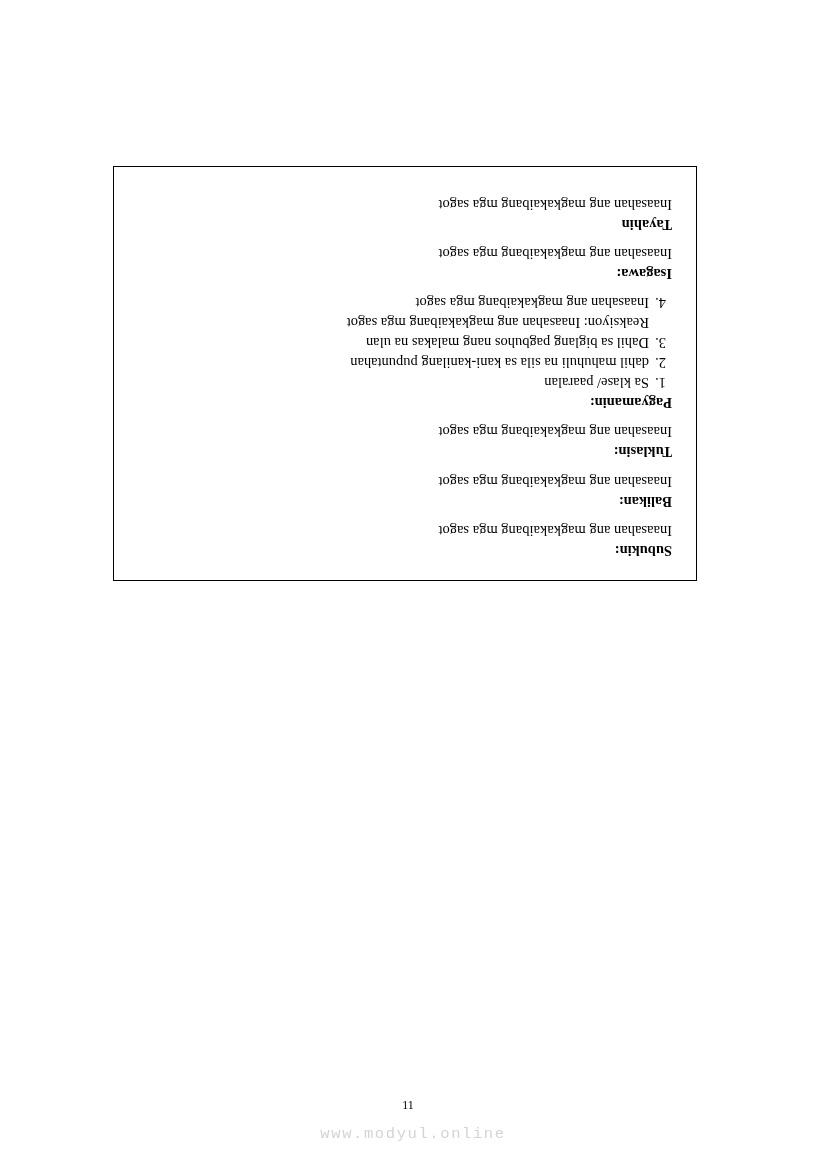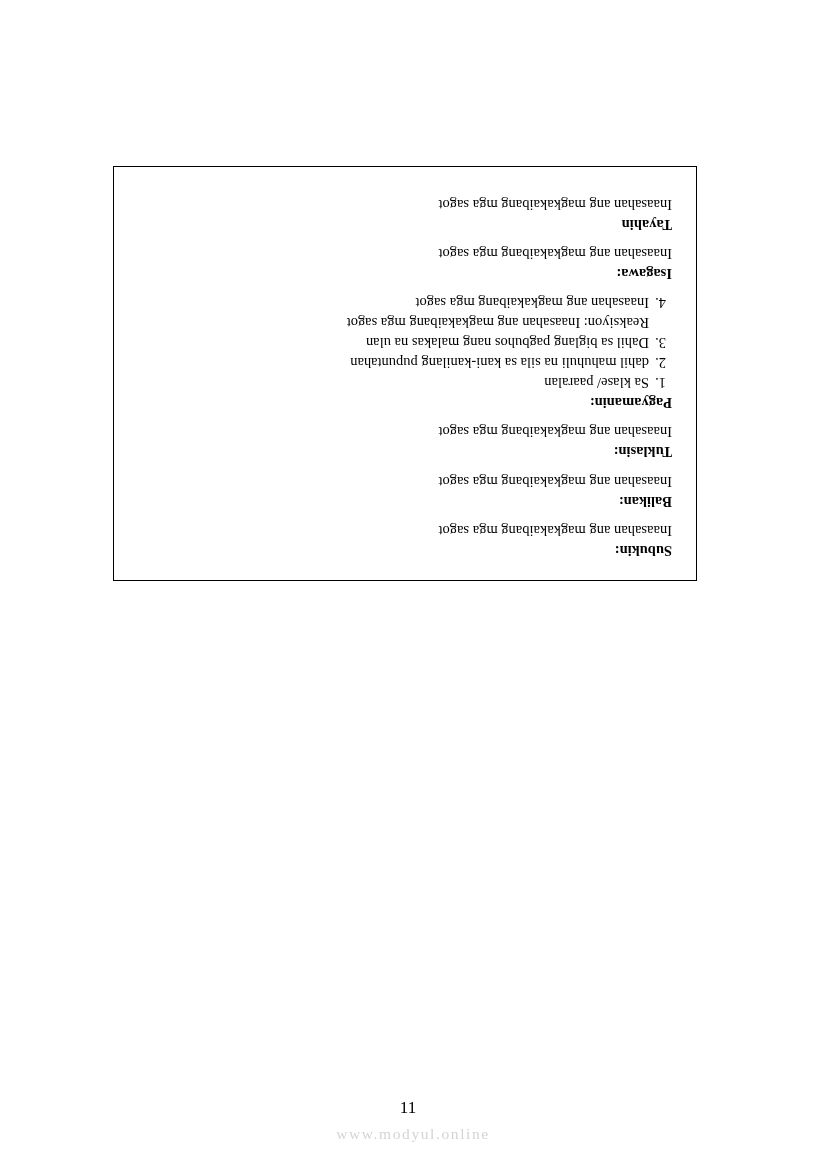--- a/index.html
+++ b/index.html
@@ -102,30 +102,30 @@
   }
 
   
   .page-number {
     position: absolute;
     left: 0;
     right: 10px;
     top: 1098px;
     text-align: center;
     font-family: "Liberation Serif", serif;
-    font-size: 17px;
+    font-size: 12px;
     color: #000000;
   }
   .watermark {
     position: absolute;
     left: 0;
     right: 0;
     top: 1125px;
     text-align: center;
-    font-family: Liberation Serif, serif;
+    font-family: Liberation Mono, monospace;
     font-size: 15.5px;
     letter-spacing: 1.6px;
     color: #d4d4d4;
   }
 </style>
 </head>
 <body>
 
 <div class="page">
 

